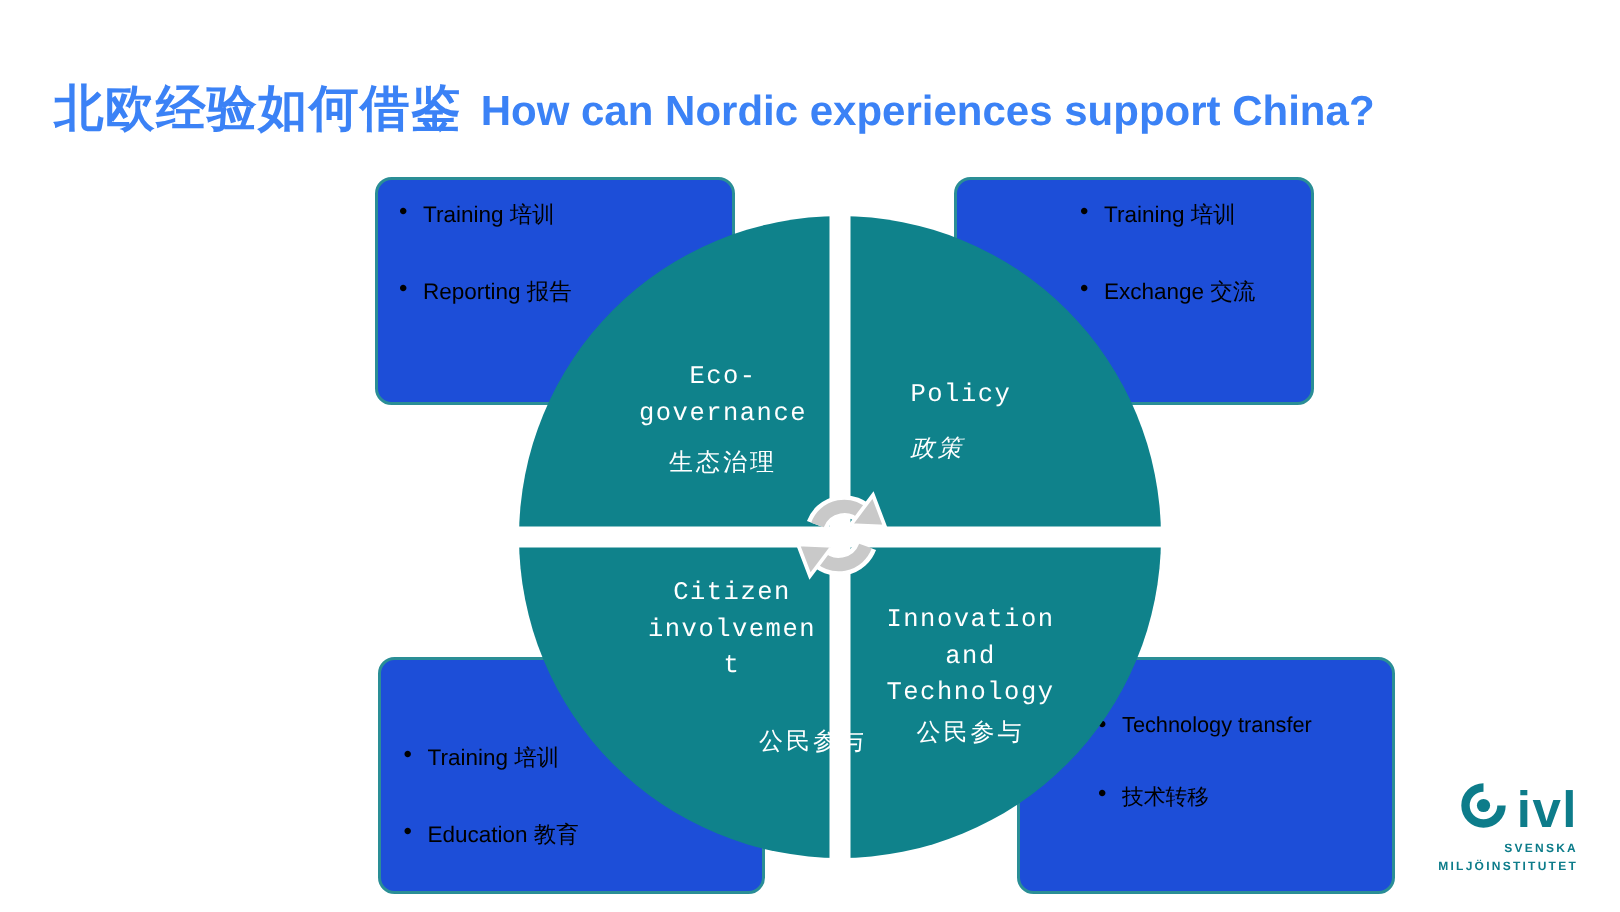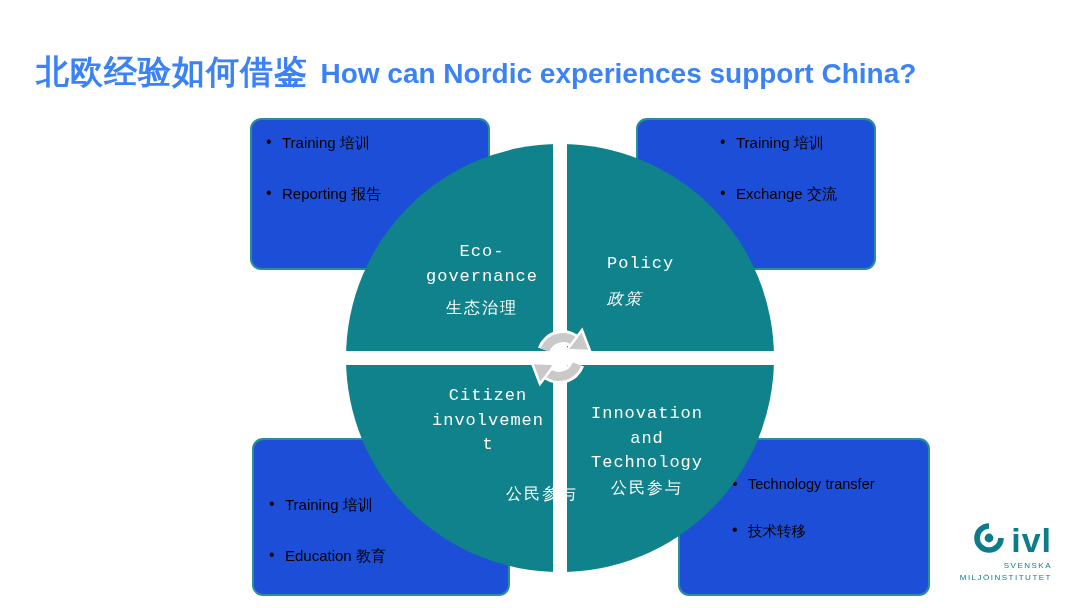--- a/index.html
+++ b/index.html
@@ -123,21 +123,21 @@
   }
   .logo-row { display: flex; align-items: center; justify-content: flex-end; gap: 6px; }
   .logo-text {
     font-size: 34px;
     font-weight: bold;
     letter-spacing: 1px;
     line-height: 1;
   }
   .logo-sub {
     font-size: 8px;
-    font-weight: normal;
+    font-weight: bold;
     letter-spacing: 1.5px;
     line-height: 1.5;
     margin-top: 2px;
   }
 </style>
 </head>
 <body>
 
 <div class="slide">
 

